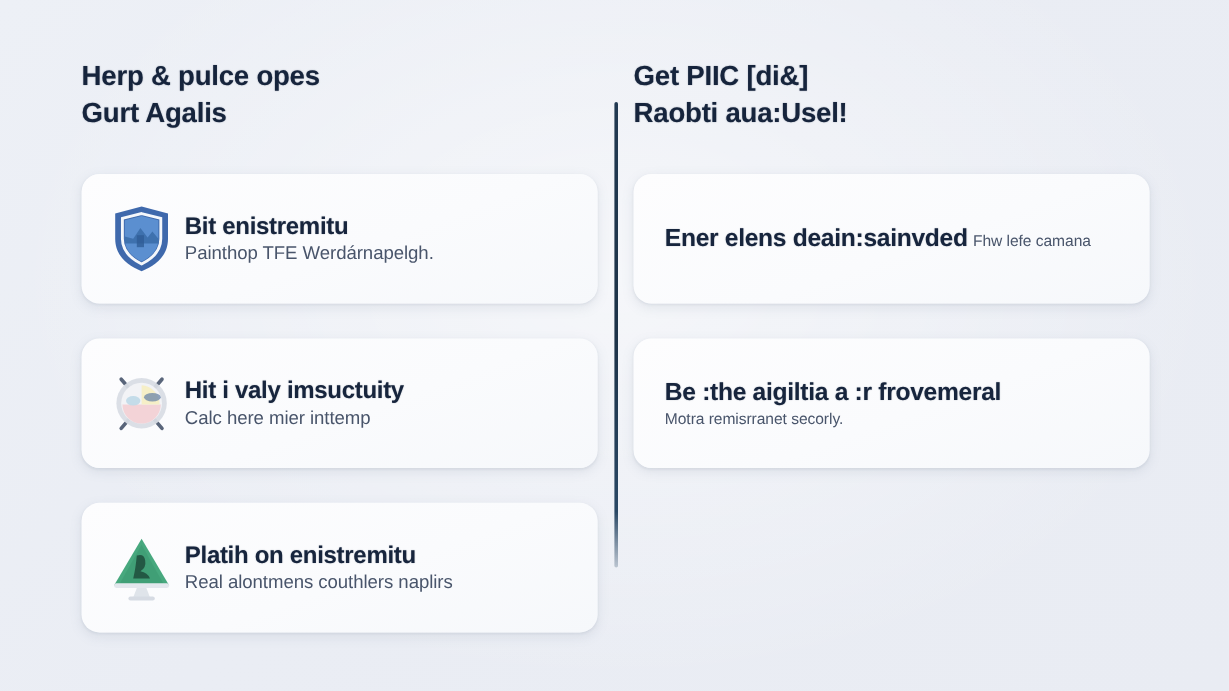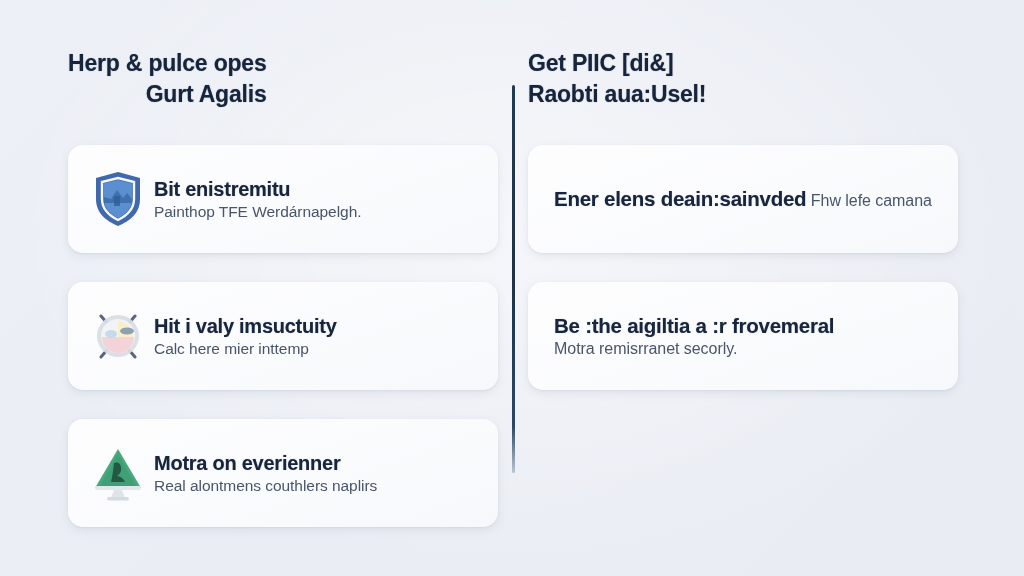--- a/index.html
+++ b/index.html
@@ -51,21 +51,21 @@
   .heading {
     position: absolute;
     top: 48px;
     font-size: 23px;
     font-weight: bold;
     line-height: 1.36;
     color: #16243c;
     letter-spacing: -0.2px;
     text-shadow: 0 0 1.1px rgba(22,36,60,0.45);
   }
-  .heading .l2 { display: block; text-align: right; }
+  .heading .l2 { display: block; }
 
   .cards {
     position: absolute;
     top: 145px;
     width: 430px;
   }
   .card {
     position: relative;
     height: 108px;
     margin-bottom: 29px;
@@ -101,21 +101,21 @@
     white-space: nowrap;
   }
   .card-sub {
     font-size: 15.5px;
     color: #49556b;
     line-height: 1.25;
     letter-spacing: -0.05px;
     white-space: nowrap;
   }
   .card-right .card-title { font-size: 20.5px; }
-  .card-right .card-sub  { font-size: 16px; }
+  .card-right .card-sub  { font-size: 13px; }
 </style>
 </head>
 <body>
 
 <div class="page">
 
   <div class="divider"></div>
 
   <div class="col col-left">
     <div class="heading">
@@ -169,21 +169,21 @@
           <svg width="60" height="60" viewBox="0 0 60 60">
             <path d="M30 6 L53 45 H7 Z" fill="#47a87e"></path>
             <path d="M30 11 L48 43 H12 Z" fill="#3f9d74" opacity="0.85"></path>
             <path d="M26 20 q6 -2 7 4 q1 6 -4 9 q6 1 8 6 h-14 q2 -8 3 -19 z" fill="#1f4c3c" opacity="0.85"></path>
             <rect x="7" y="43" width="46" height="4" rx="2" fill="#e3e7ed"></rect>
             <path d="M26 47 h8 l3 8 h-14 z" fill="#dfe4ea"></path>
             <rect x="19" y="54" width="22" height="3.5" rx="1.7" fill="#d6dbe3"></rect>
           </svg>
         </span>
         <span class="card-text">
-          <span class="card-title">Motra on everienner</span>
+          <span class="card-title">Platih on enistremitu</span>
           <span class="card-sub">Real alontmens couthlers naplirs</span>
         </span>
       </div>
 
     </div>
   </div>
 
   <div class="col col-right">
     <div class="heading">
       <span>Get PIIC [di&amp;]</span>

